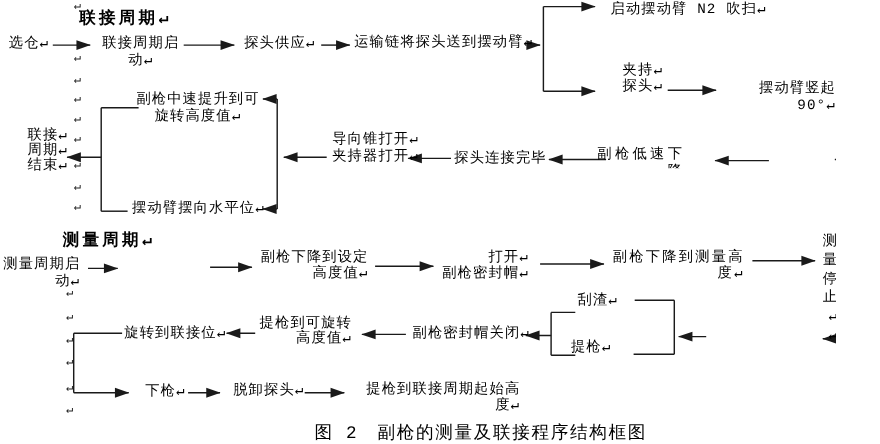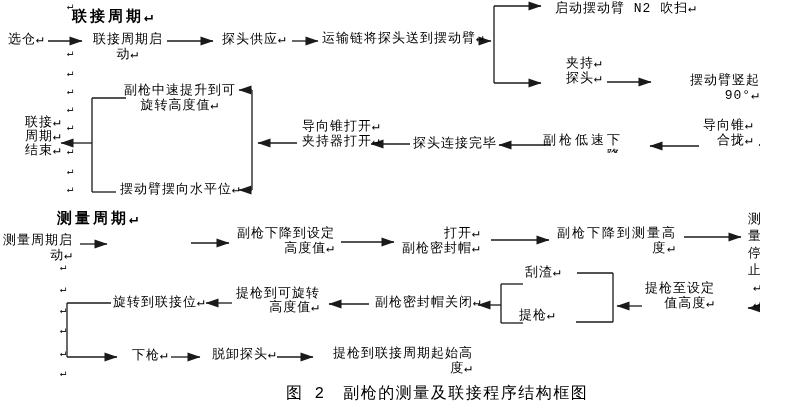--- a/index.html
+++ b/index.html
@@ -107,22 +107,20 @@
 
   <div class="node" style="left:8px;top:32px">选仓↵</div>
   <div class="node center" style="left:90px;top:32px;width:76px">联接周期启
 动↵</div>
   <div class="node" style="left:222px;top:32px">探头供应↵</div>
   <div class="node" style="left:322px;top:31px">运输链将探头送到摆动臂↵</div>
   <div class="node" style="left:555px;top:1px">启动摆动臂 N2 吹扫↵</div>
   <div class="node" style="left:566px;top:56px">夹持↵
 探头↵</div>
   <div class="node" style="left:665px;top:73px">摆动臂竖起 90°↵</div>
-  <div class="node" style="left:703px;top:118px">导向锥↵
-合拢↵</div>
   <div class="node ls3 clip" style="left:543px;top:133px">副枪低速下
 降</div>
   <div class="node" style="left:413px;top:136px">探头连接完毕</div>
   <div class="node" style="left:302px;top:119px">导向锥打开↵
 夹持器打开↵</div>
   <div class="node center" style="left:124px;top:83px;width:112px">副枪中速提升到可
 旋转高度值↵</div>
   <div class="node" style="left:120px;top:182px">摆动臂摆向水平位↵</div>
   <div class="node lh14" style="left:25px;top:116px">联接↵
 周期↵
@@ -132,22 +130,20 @@
 动↵</div>
   <div class="node" style="left:237px;top:226px">副枪下降到设定
 高度值↵</div>
   <div class="node" style="left:402px;top:226px">打开↵
 副枪密封帽↵</div>
   <div class="node ls2" style="left:557px;top:226px">副枪下降到测量高
 度↵</div>
   <div class="node ls2 lh17" style="left:748px;top:211px">测 量
 停 止↵
 ↵</div>
-  <div class="node" style="left:645px;top:281px">提枪至设定
-值高度↵</div>
   <div class="node" style="left:525px;top:265px">刮渣↵</div>
   <div class="node" style="left:519px;top:308px">提枪↵</div>
   <div class="node" style="left:375px;top:295px">副枪密封帽关闭↵</div>
   <div class="node lh14" style="left:236px;top:287px">提枪到可旋转
 高度值↵</div>
   <div class="node" style="left:113px;top:295px">旋转到联接位↵</div>
   <div class="node" style="left:132px;top:348px">下枪↵</div>
   <div class="node" style="left:212px;top:347px">脱卸探头↵</div>
   <div class="node" style="left:333px;top:346px">提枪到联接周期起始高
 度↵</div>

